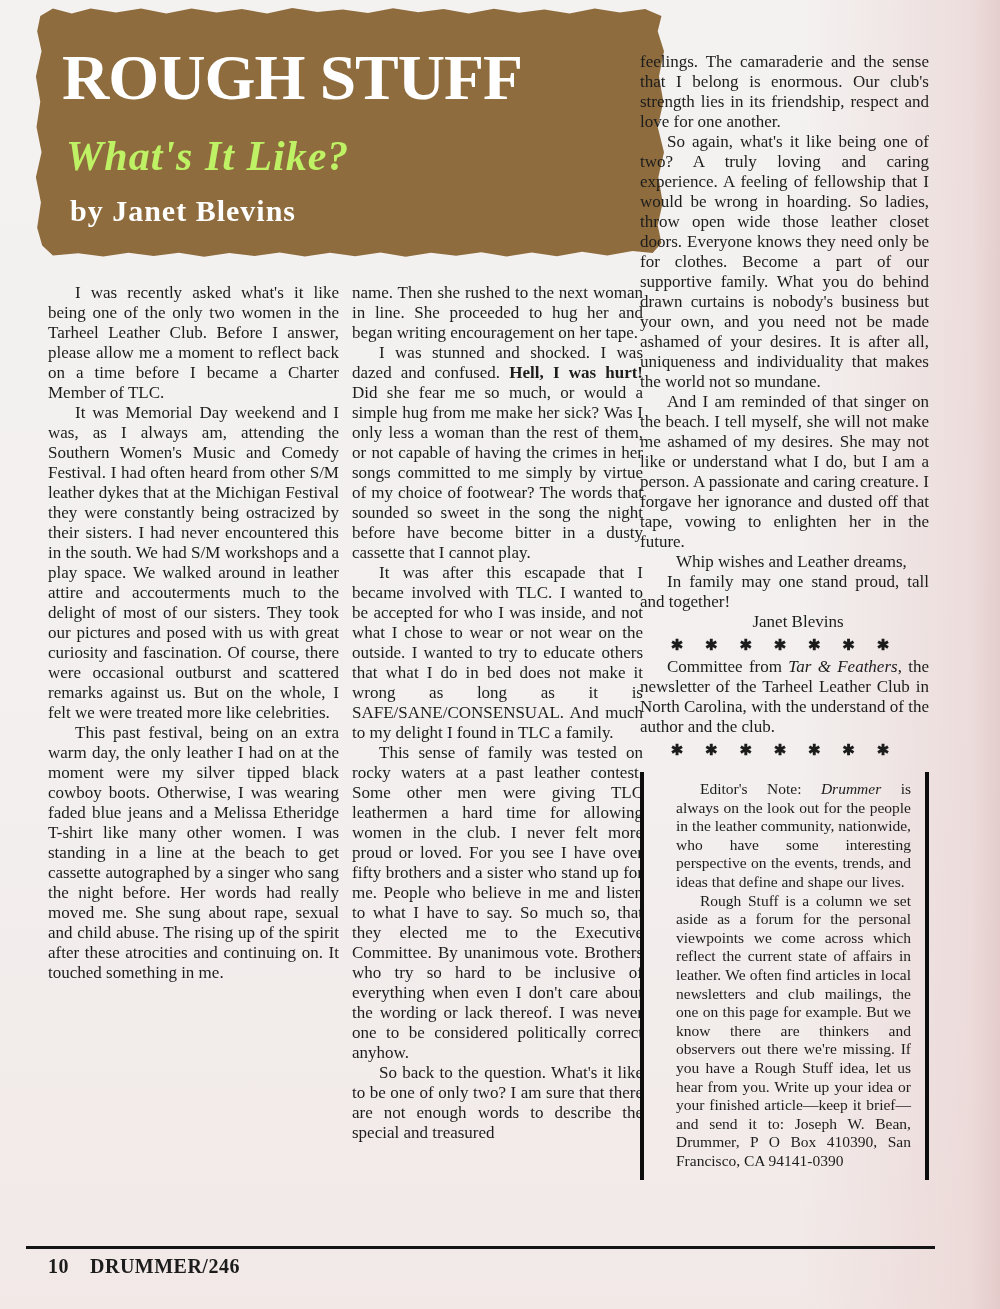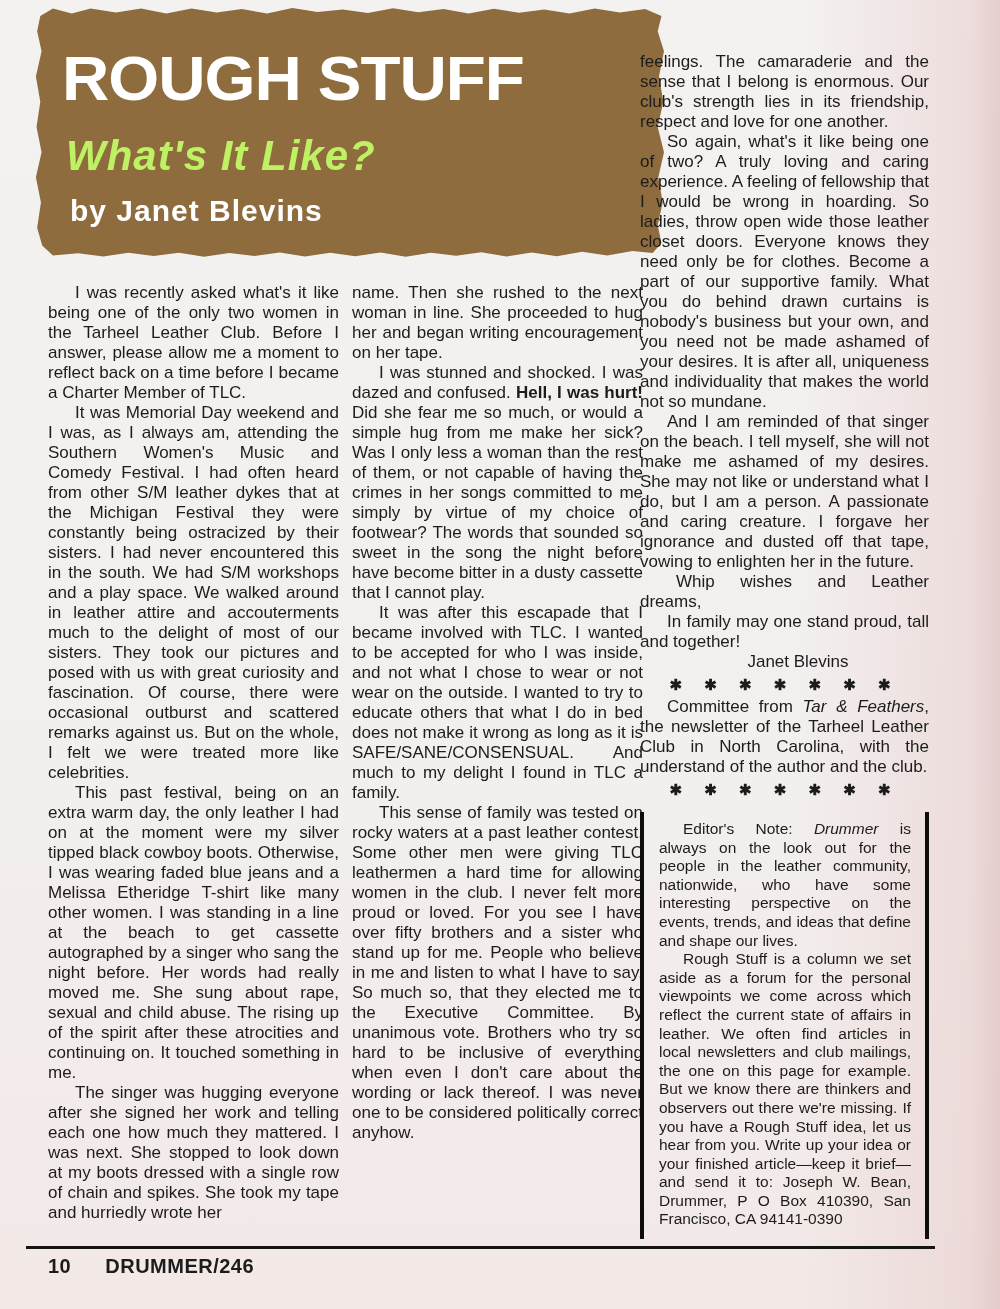--- a/index.html
+++ b/index.html
@@ -9,20 +9,21 @@
   .page {
     position: relative;
     width: 1000px;
     height: 1309px;
     margin: 0 auto;
     overflow: hidden;
     background:
       linear-gradient(90deg, rgba(255,255,255,0) 80%, rgba(231,205,204,0.55) 97%, rgba(222,190,190,0.7) 100%),
       linear-gradient(180deg, #f4f2f1 0%, #f2efee 60%, #f2e9e7 100%);
     color: #1c1c1c;
+    font-family: Liberation Serif, serif;
   }
 
   
   .banner {
     position: absolute;
     left: 34px; top: 6px;
     width: 630px; height: 252px;
     background: #8e6c3d;
     clip-path: polygon(1% 4%, 3% 1%, 6% 3%, 9% 1%, 13% 2.6%, 17% 1%, 21% 3%, 25% 1%,
       29% 2.6%, 33% 1.2%, 37% 3%, 41% 0.8%, 45% 2.4%, 49% 1.4%, 53% 2.8%, 57% 0.9%,
@@ -67,60 +68,60 @@
   .stars {
     text-align: center; text-indent: 0; font-weight: bold;
     font-size: 15px; letter-spacing: 9px; padding: 3px 0 2px 0;
   }
 
   
   .editors-box {
     margin-top: 10px;
     border-left: 4px solid #0d0d0d;
     border-right: 4px solid #0d0d0d;
-    padding: 8px 14px 10px 15px;
+    padding: 8px 14px 10px 32px;
     font-size: 15.5px; line-height: 18.6px;
     text-align: justify;
   }
   .editors-box p { text-indent: 24px; }
 
   
   .footer-rule {
     position: absolute; left: 26px; top: 1246px;
     width: 909px; height: 3px; background: #141414;
   }
   .footer-text {
     position: absolute; left: 48px; top: 1255px;
     font-size: 20px; font-weight: bold; letter-spacing: 0.5px;
-    display: flex; gap: 34px;
+    display: flex; gap: 21px;
   }
 </style>
 </head>
 <body>
 
 <div class="page">
 
   <div class="banner">
     <div class="title">ROUGH STUFF</div>
     <div class="subtitle">What's It Like?</div>
     <div class="byline">by Janet Blevins</div>
   </div>
 
   <div class="col" id="col1">
     <p>I was recently asked what's it like being one of the only two women in the Tarheel Leather Club. Before I answer, please allow me a moment to reflect back on a time before I became a Charter Member of TLC.</p>
     <p>It was Memorial Day weekend and I was, as I always am, attending the Southern Women's Music and Comedy Festival. I had often heard from other S/M leather dykes that at the Michigan Festival they were constantly being ostracized by their sisters. I had never encountered this in the south. We had S/M workshops and a play space. We walked around in leather attire and accouterments much to the delight of most of our sisters. They took our pictures and posed with us with great curiosity and fascination. Of course, there were occasional outburst and scattered remarks against us. But on the whole, I felt we were treated more like celebrities.</p>
     <p>This past festival, being on an extra warm day, the only leather I had on at the moment were my silver tipped black cowboy boots. Otherwise, I was wearing faded blue jeans and a Melissa Etheridge T-shirt like many other women. I was standing in a line at the beach to get cassette autographed by a singer who sang the night before. Her words had really moved me. She sung about rape, sexual and child abuse. The rising up of the spirit after these atrocities and continuing on. It touched something in me.</p>
-    <p>The singer was hugging everyone after she signed her work and telling each one how much they mattered. I was next. She stopped to look down at my boots dressed with a single row of chain and spikes. She took my tape and hurriedly wrote her</p>
   </div>
 
   <div class="col" id="col2">
     <p class="noindent">name. Then she rushed to the next woman in line. She proceeded to hug her and began writing encouragement on her tape.</p>
     <p><span>I was stunned and shocked. I was dazed and confused. </span><b>Hell, I was hurt!</b><span> Did she fear me so much, or would a simple hug from me make her sick? Was I only less a woman than the rest of them, or not capable of having the crimes in her songs committed to me simply by virtue of my choice of footwear? The words that sounded so sweet in the song the night before have become bitter in a dusty cassette that I cannot play.</span></p>
     <p>It was after this escapade that I became involved with TLC. I wanted to be accepted for who I was inside, and not what I chose to wear or not wear on the outside. I wanted to try to educate others that what I do in bed does not make it wrong as long as it is SAFE/SANE/CONSENSUAL. And much to my delight I found in TLC a family.</p>
     <p>This sense of family was tested on rocky waters at a past leather contest. Some other men were giving TLC leathermen a hard time for allowing women in the club. I never felt more proud or loved. For you see I have over fifty brothers and a sister who stand up for me. People who believe in me and listen to what I have to say. So much so, that they elected me to the Executive Committee. By unanimous vote. Brothers who try so hard to be inclusive of everything when even I don't care about the wording or lack thereof. I was never one to be considered politically correct anyhow.</p>
+    <p>So back to the question. What's it like to be one of only two? I am sure that there are not enough words to describe the special and treasured</p>
   </div>
 
   <div class="col" id="col3">
     <p class="noindent">feelings. The camaraderie and the sense that I belong is enormous. Our club's strength lies in its friendship, respect and love for one another.</p>
     <p>So again, what's it like being one of two? A truly loving and caring experience. A feeling of fellowship that I would be wrong in hoarding. So ladies, throw open wide those leather closet doors. Everyone knows they need only be for clothes. Become a part of our supportive family. What you do behind drawn curtains is nobody's business but your own, and you need not be made ashamed of your desires. It is after all, uniqueness and individuality that makes the world not so mundane.</p>
     <p>And I am reminded of that singer on the beach. I tell myself, she will not make me ashamed of my desires. She may not like or understand what I do, but I am a person. A passionate and caring creature. I forgave her ignorance and dusted off that tape, vowing to enlighten her in the future.</p>
     <p style="text-indent:36px;">Whip wishes and Leather dreams,</p>
     <p>In family may one stand proud, tall and together!</p>
     <p class="sig-right">Janet Blevins</p>
     <div class="stars">✱ ✱ ✱ ✱ ✱ ✱ ✱</div>

